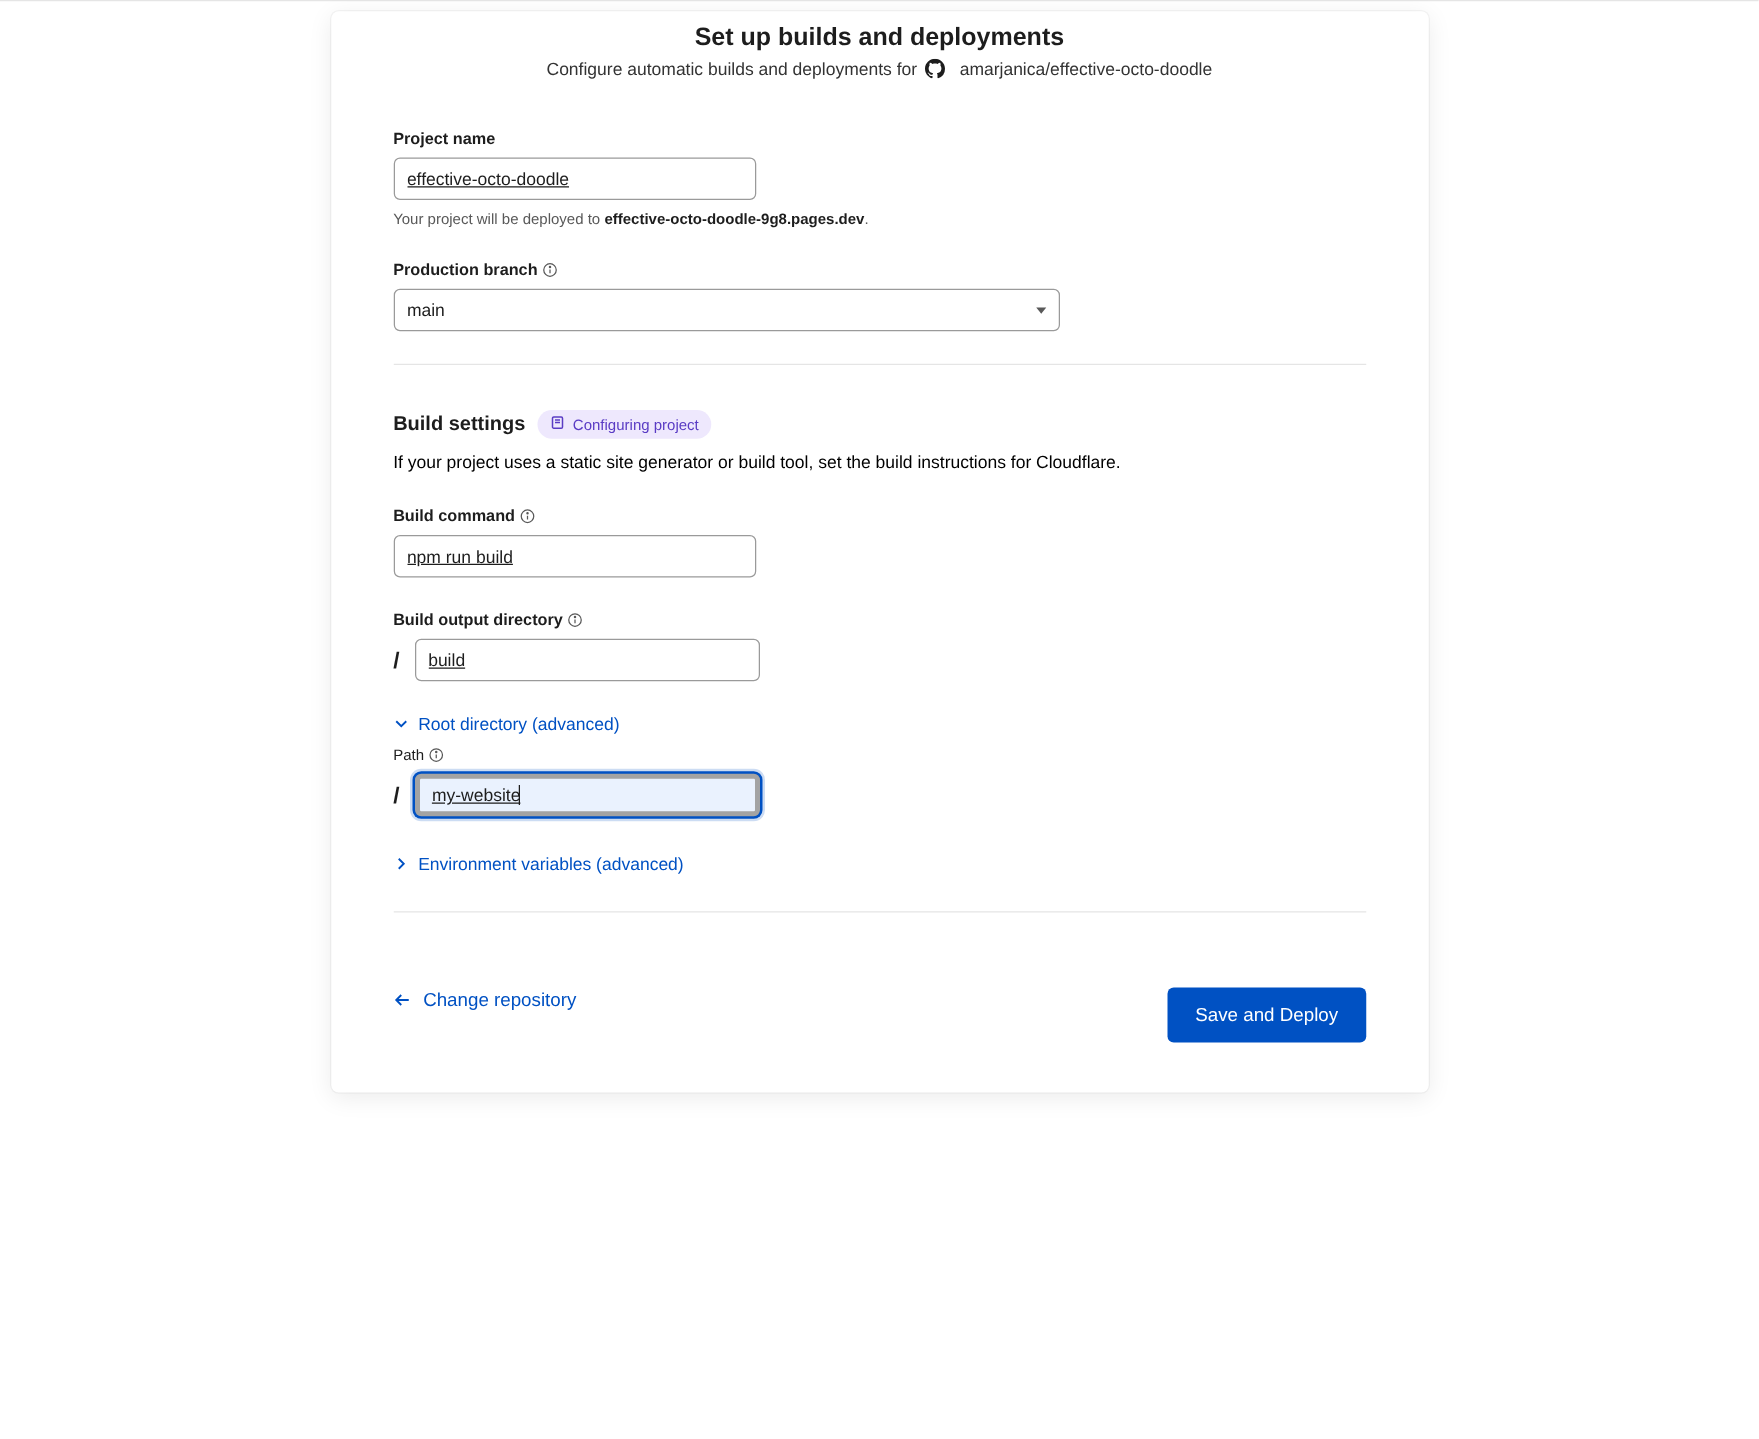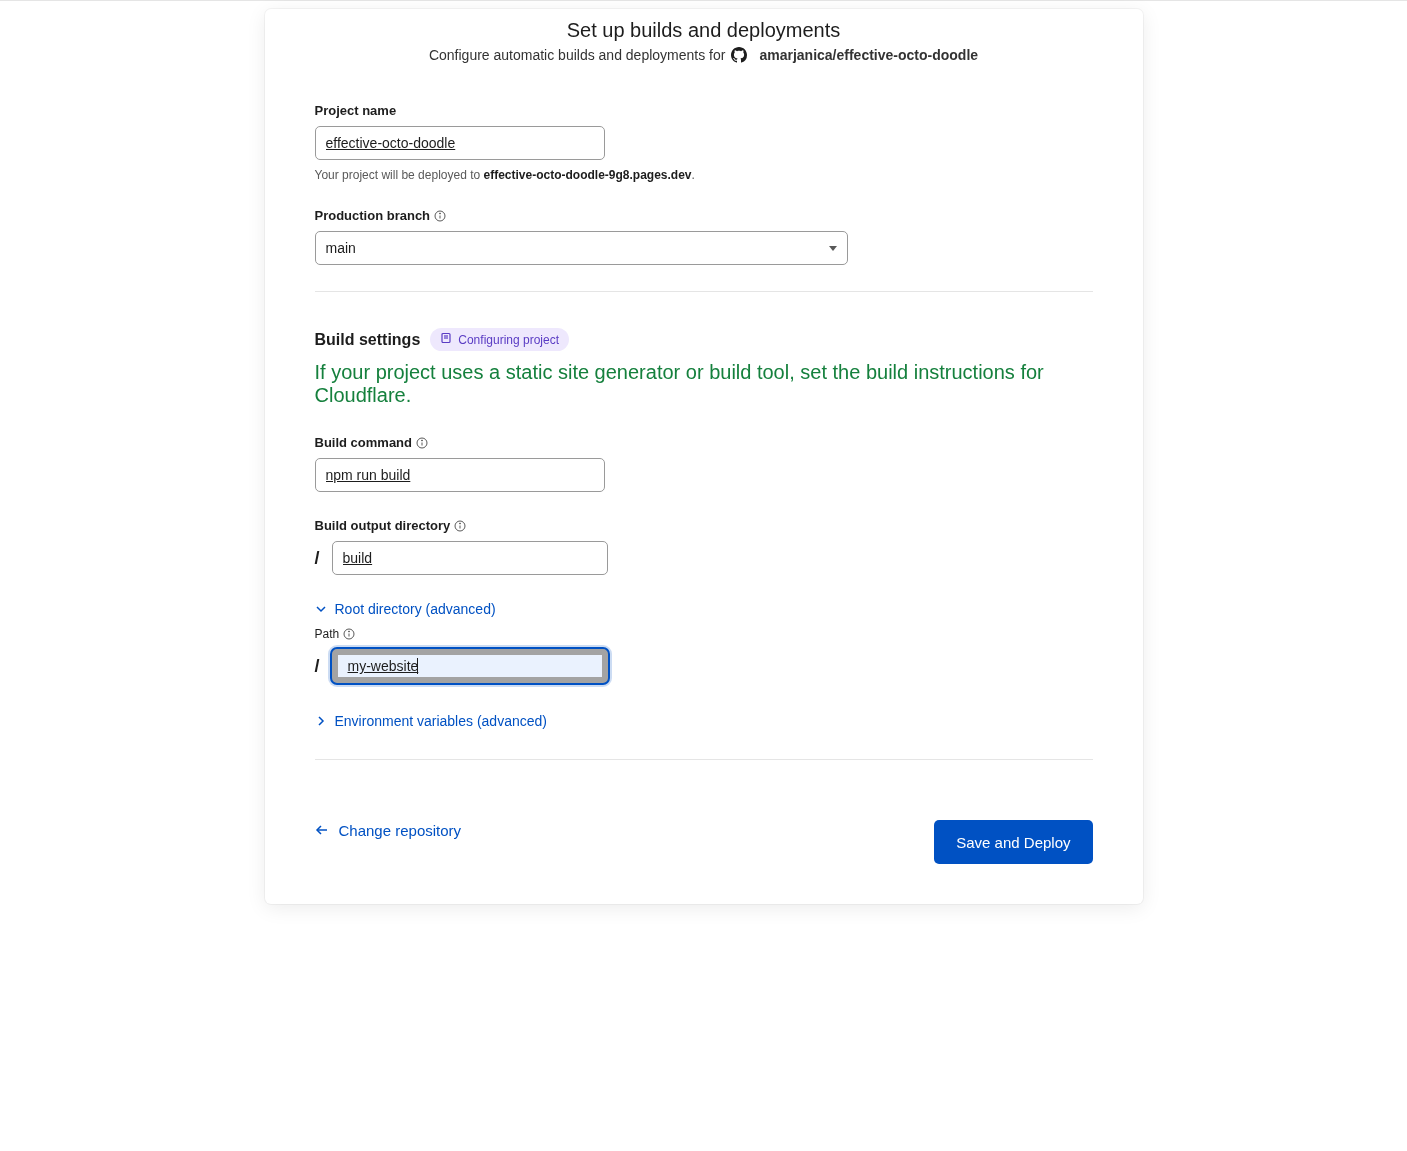--- a/index.html
+++ b/index.html
@@ -22,34 +22,34 @@
       border-radius: 6px;
       padding: 0 50px 40px 50px;
     }
     .header {
       text-align: center;
       padding-top: 10px;
       padding-bottom: 40px;
     }
     .header h1 {
       font-size: 20px;
-      font-weight: 400;
+      font-weight: 700;
       color: #1d1d1d;
       margin-bottom: 4px;
     }
     .subtitle {
       font-size: 14px;
       color: #333;
       display: flex;
       align-items: center;
       justify-content: center;
       gap: 6px;
     }
     .subtitle .gh-icon svg { vertical-align: middle; }
-    .subtitle .repo { font-weight: 700; margin-left: 6px; }
+    .subtitle .repo { font-weight: 400; margin-left: 6px; }
 
     .field { margin-bottom: 26px; }
     .field-label {
       font-size: 13px;
       font-weight: 600;
       color: #1d1d1d;
       margin-bottom: 8px;
       display: flex;
       align-items: center;
       gap: 4px;
@@ -67,21 +67,21 @@
       font-size: 14px;
       color: #1d1d1d;
       background: #fff;
       outline: none;
       font-family: inherit;
     }
     .text-input { width: 290px; text-decoration: underline; }
     .text-input.focused {
       width: 276px;
       background: #eaf2fe;
-      border: 6px solid #a3a3a3;
+      border: 4px solid #a3a3a3;
       box-shadow: 0 0 0 2px #0051c3, 0 0 0 4px rgba(0,81,195,0.2);
     }
     .select-input {
       display: flex;
       align-items: center;
       justify-content: space-between;
       cursor: pointer;
       gap: 8px;
     }
     .select-wide { width: 533px; }
@@ -121,22 +121,22 @@
       align-items: center;
       gap: 6px;
       background: #eee8fd;
       color: #5a3cc4;
       font-size: 12px;
       padding: 4px 10px;
       border-radius: 12px;
     }
     .badge svg { width: 12px; height: 12px; }
     .section-desc {
-      font-size: 20px;
-      color: #15803d;
+      font-size: 14px;
+      color: #000000;
       margin-bottom: 28px;
     }
 
     .docu-icon {
       width: 18px; height: 14px;
       background: #25c2a0;
       border-radius: 2px;
       position: relative;
       display: inline-block;
     }

